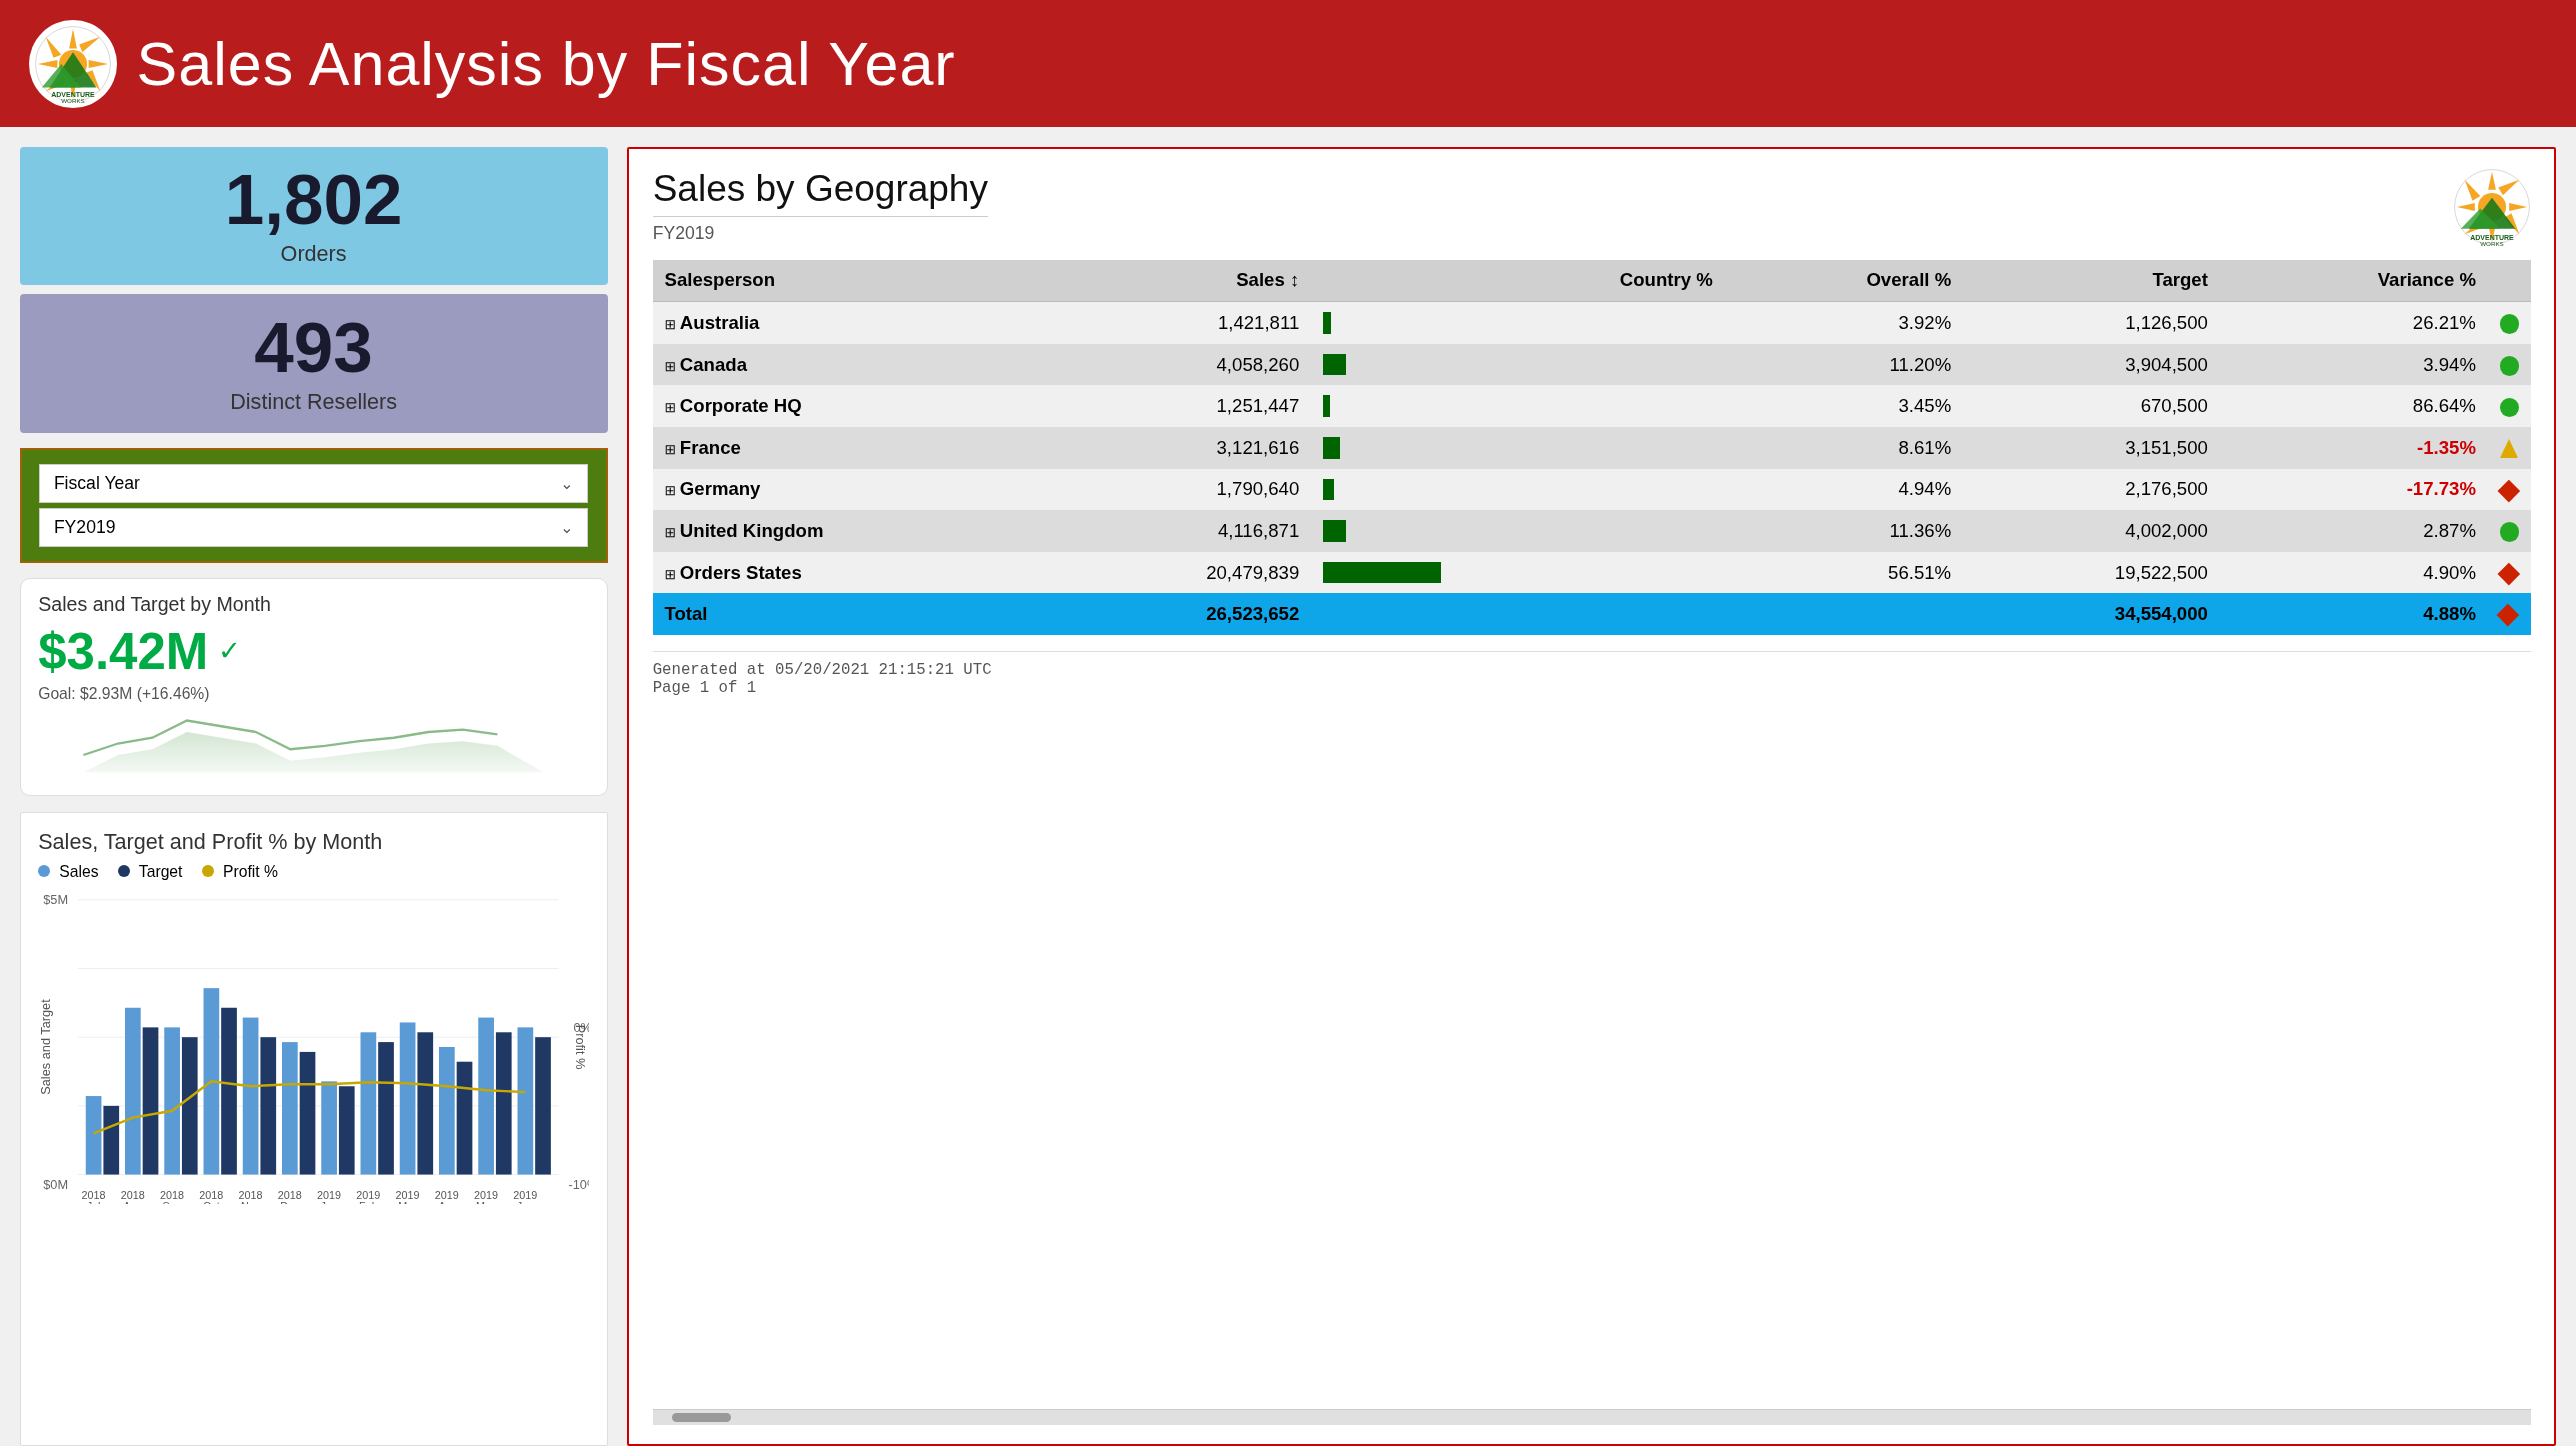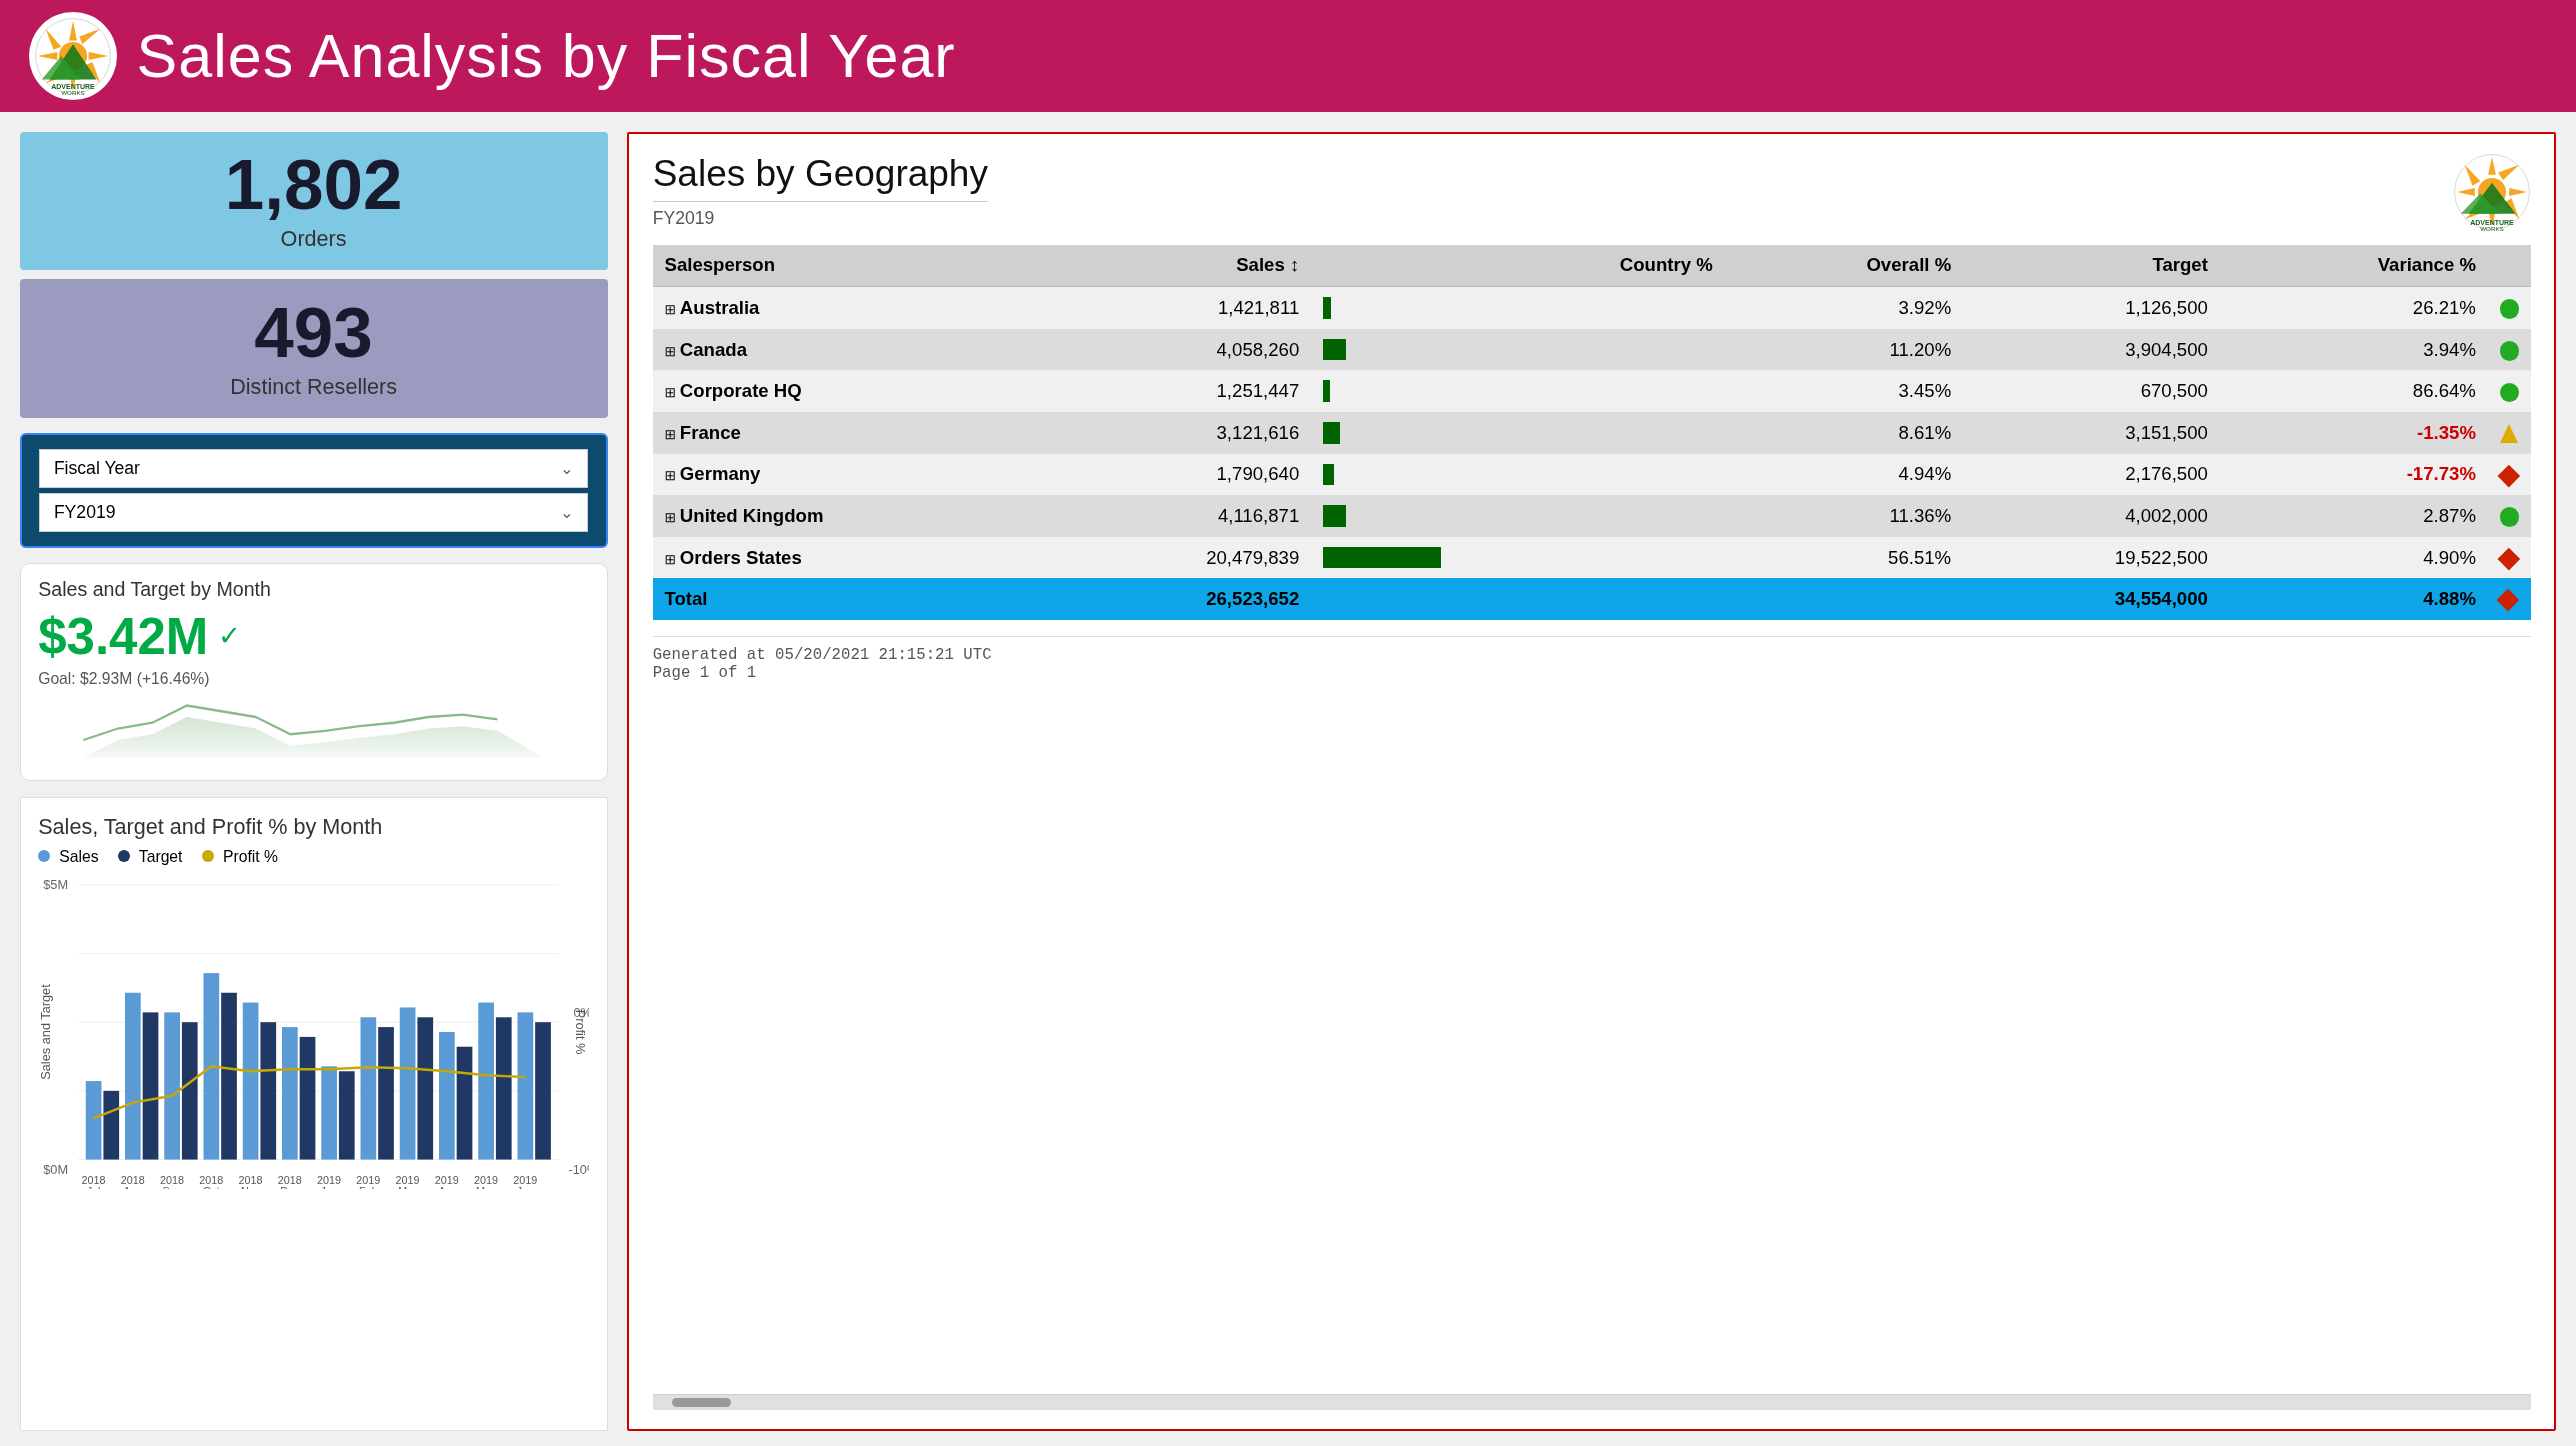--- a/index.html
+++ b/index.html
@@ -1,21 +1,21 @@
 <!DOCTYPE html>
 <html><head>
   <meta charset="utf-8">
   <style>
     * { box-sizing: border-box; margin: 0; padding: 0; }
     body { font-family: 'Segoe UI', Arial, sans-serif; background: #f0f0f0; width: 2576px; height: 1447px; overflow: hidden; }
 
     
     .header {
-      background: #be185d;
-      height: 112px;
+      background: #b91c1c;
+      height: 127px;
       display: flex;
       align-items: center;
       padding: 0 29px;
       gap: 19.6px;
     }
     .logo-circle {
       width: 88px; height: 88px;
       border-radius: 50%;
       background: #fff;
       display: flex; align-items: center; justify-content: center;
@@ -67,24 +67,24 @@
       line-height: 1;
     }
     .kpi-label {
       font-size: 21.6px;
       color: #333;
       margin-top: 5.9px;
     }
 
     
     .filter-section {
-      border: 2px solid #3b82f6;
+      border: 2px solid #a16207;
       padding: 13.7px 17.6px;
-      background: #0c4a6e;
-      border-radius: 6px;
+      background: #4d7c0f;
+      border-radius: 0;
     }
     .filter-dropdown {
       border: 1px solid #ccc;
       padding: 7.8px 13.7px;
       font-size: 17.6px;
       display: flex;
       justify-content: space-between;
       align-items: center;
       cursor: pointer;
       background: #fff;

